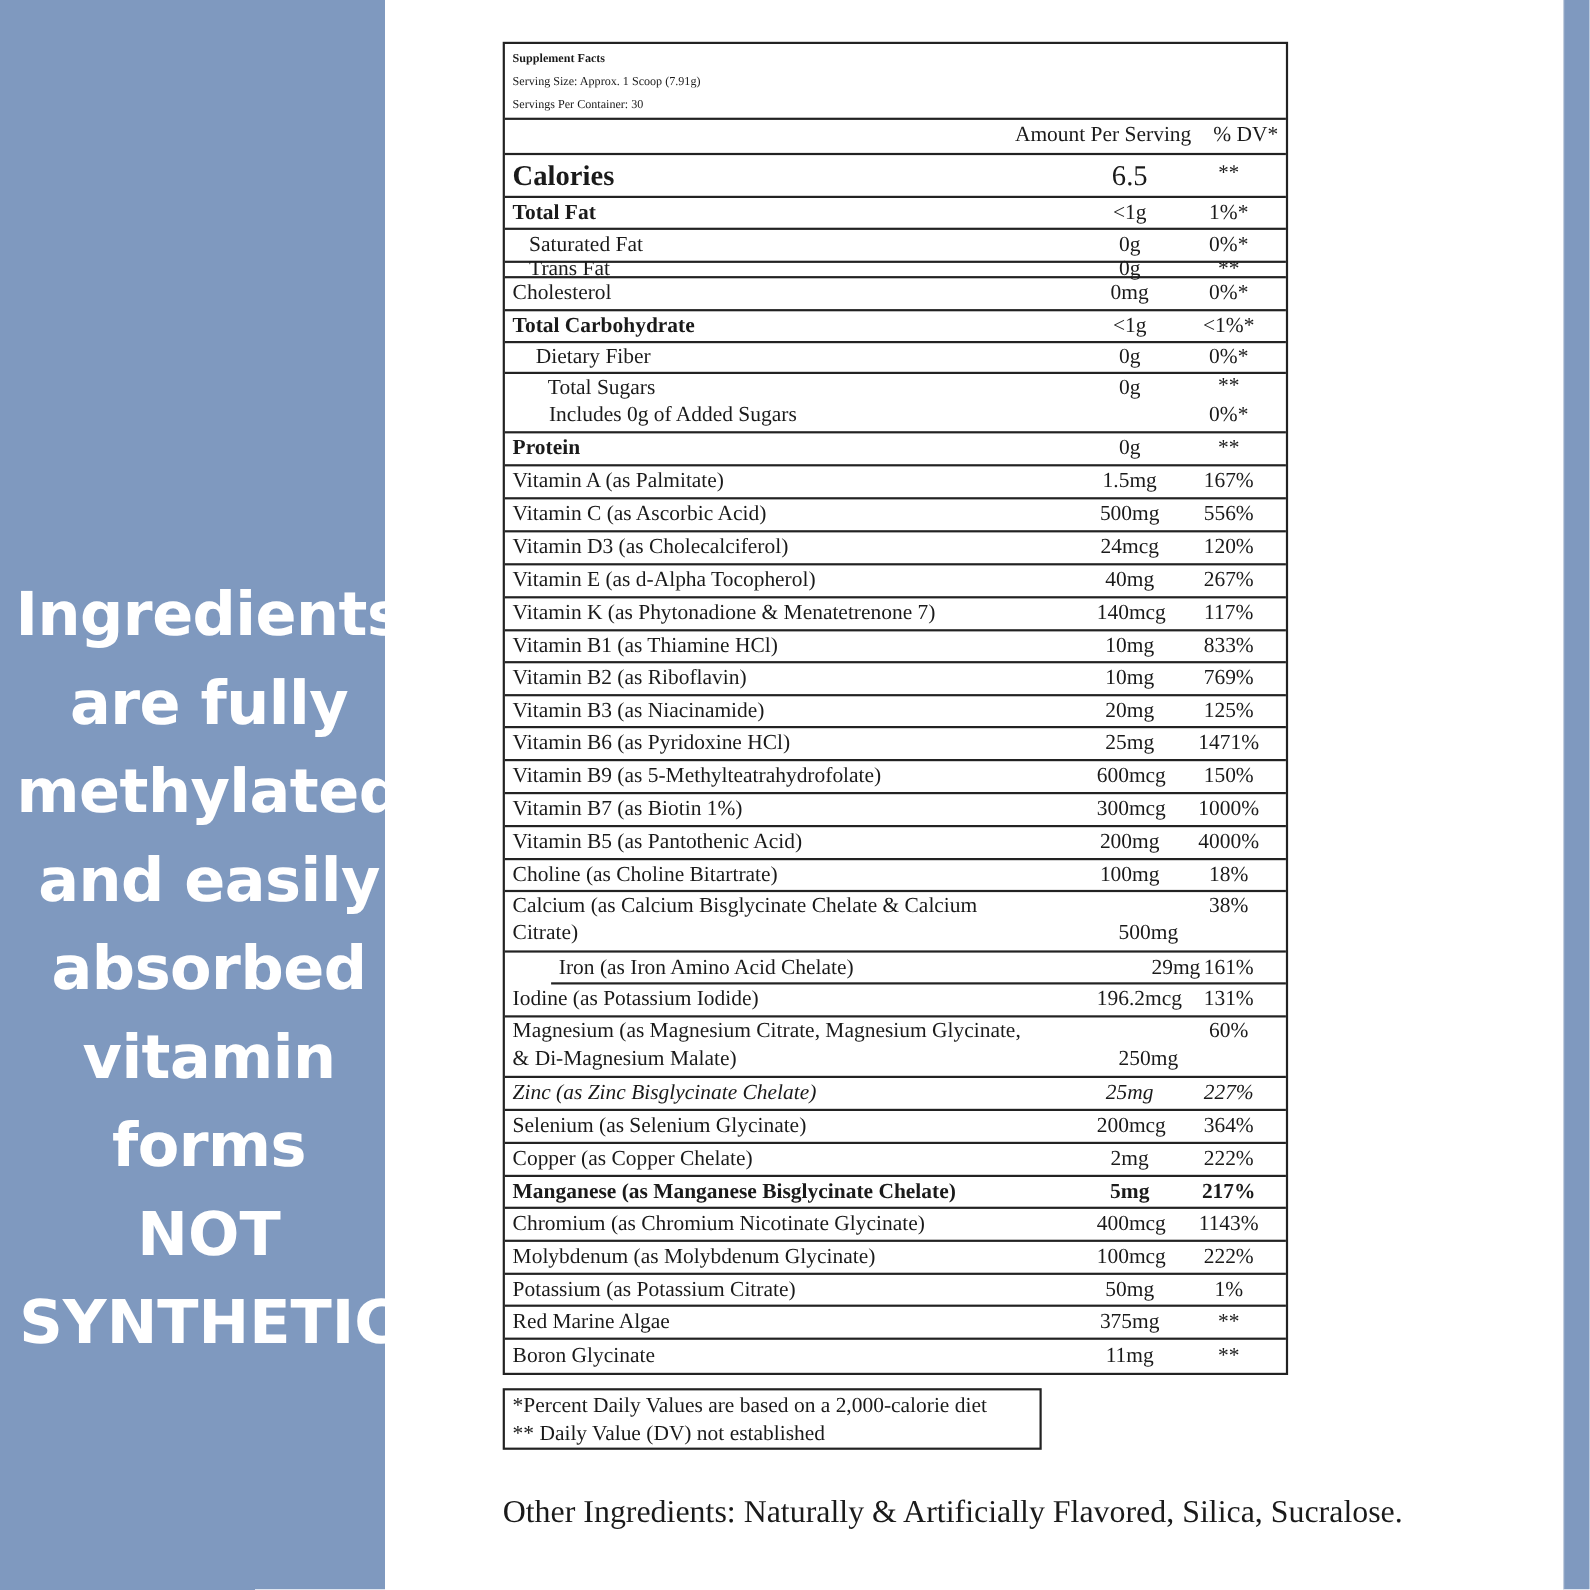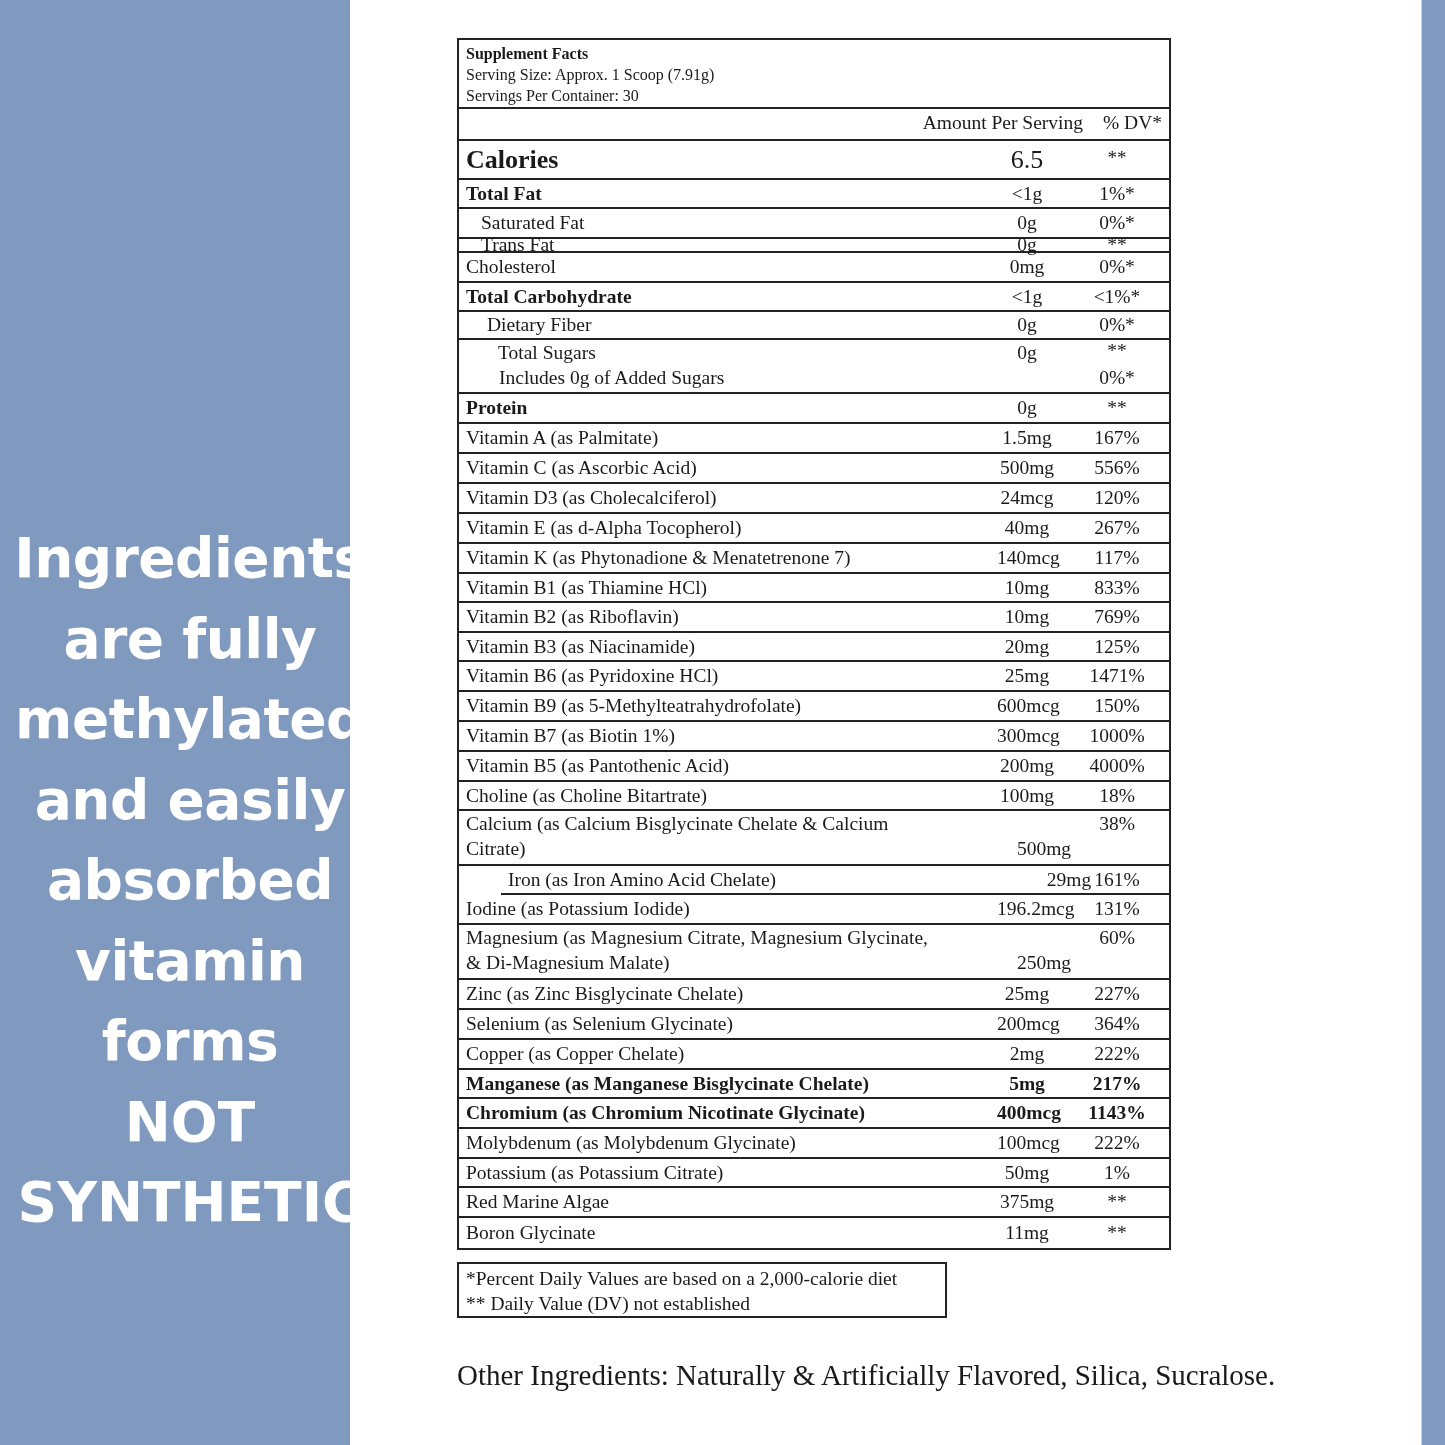--- a/index.html
+++ b/index.html
@@ -14,21 +14,21 @@
   .row { position:relative; border-bottom:2px solid #222; box-sizing:border-box; display:flex; align-items:center; font-size:19.5px; }
   .row:last-child { border-bottom:none; }
   .row .name { position:absolute; left:7px; white-space:nowrap; }
   .row .amt { position:absolute; left:538px; width:60px; text-align:center; white-space:nowrap; }
   .row .dv { position:absolute; right:12px; width:80px; text-align:center; white-space:nowrap; }
   .bold { font-weight:bold; }
   .ind1 { left:22px !important; }
   .ind2 { left:28px !important; }
   .ind3 { left:39px !important; }
 
-  .header-block { height:69px; border-bottom:2px solid #222; padding:3px 0 0 7px; box-sizing:border-box; font-size:16px; line-height:21px; }
+  .header-block { height:69px; border-bottom:2px solid #222; padding:3px 0 0 7px; box-sizing:border-box; font-size:11px; line-height:21px; }
   .header-block .title { font-weight:bold; }
   .colhead { height:30px; border-bottom:2px solid #222; position:relative; font-size:19.5px; }
   .colhead .h-amt { position:absolute; right:86px; top:3px; }
   .colhead .h-dv { position:absolute; right:7px; top:3px; }
   .calories { height:39px; font-size:26px; }
   .calories .name { font-weight:bold; }
   .calories .amt { font-size:26px; }
   .calories .dv { font-size:19px; top:6px; }
 
   .tall { align-items:flex-start; }
@@ -196,41 +196,41 @@
         <span class="name">Iodine (as Potassium Iodide)</span>
         <span class="amt">196.2mcg</span>
         <span class="dv">131%</span>
       </div>
       <div class="row tall" style="height: 55px;">
         <span class="l1">Magnesium (as Magnesium Citrate, Magnesium Glycinate,</span>
         <span class="l2">&amp; Di-Magnesium Malate)</span>
         <span class="amt2">250mg</span>
         <span class="dv2">60%</span>
       </div>
-      <div class="row" style="height: 30px;">
+      <div class="row" style="height: 30px; font-style: italic;">
         <span class="name">Zinc (as Zinc Bisglycinate Chelate)</span>
         <span class="amt">25mg</span>
         <span class="dv">227%</span>
       </div>
       <div class="row" style="height: 30px;">
         <span class="name">Selenium (as Selenium Glycinate)</span>
         <span class="amt">200mcg</span>
         <span class="dv">364%</span>
       </div>
       <div class="row" style="height: 30px;">
         <span class="name">Copper (as Copper Chelate)</span>
         <span class="amt">2mg</span>
         <span class="dv">222%</span>
       </div>
       <div class="row" style="height: 29px; font-weight: bold;">
         <span class="name">Manganese (as Manganese Bisglycinate Chelate)</span>
         <span class="amt">5mg</span>
         <span class="dv">217%</span>
       </div>
-      <div class="row" style="height: 30px; font-weight: bold;">
+      <div class="row" style="height: 30px;">
         <span class="name">Chromium (as Chromium Nicotinate Glycinate)</span>
         <span class="amt">400mcg</span>
         <span class="dv">1143%</span>
       </div>
       <div class="row" style="height: 30px;">
         <span class="name">Molybdenum (as Molybdenum Glycinate)</span>
         <span class="amt">100mcg</span>
         <span class="dv">222%</span>
       </div>
       <div class="row" style="height: 29px;">

